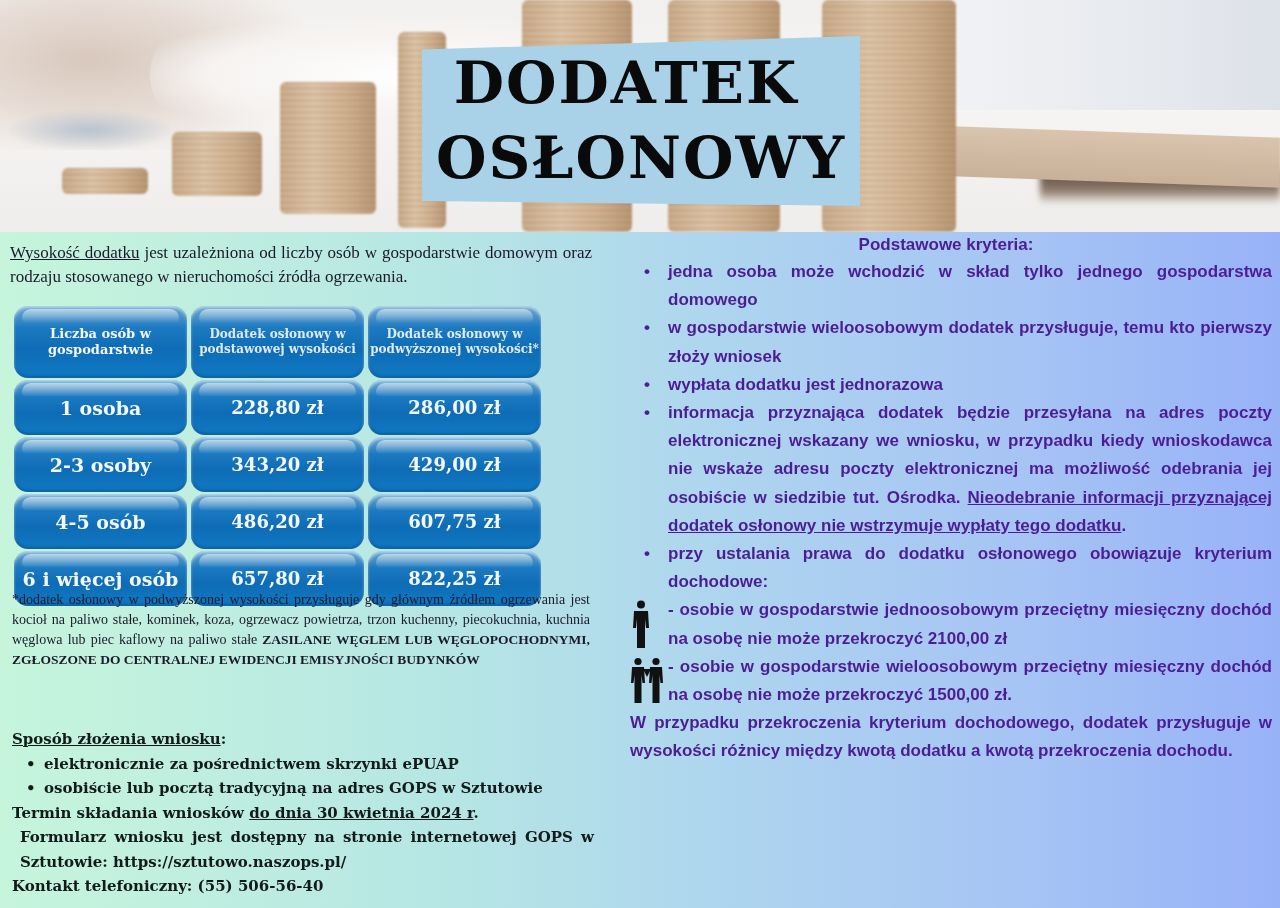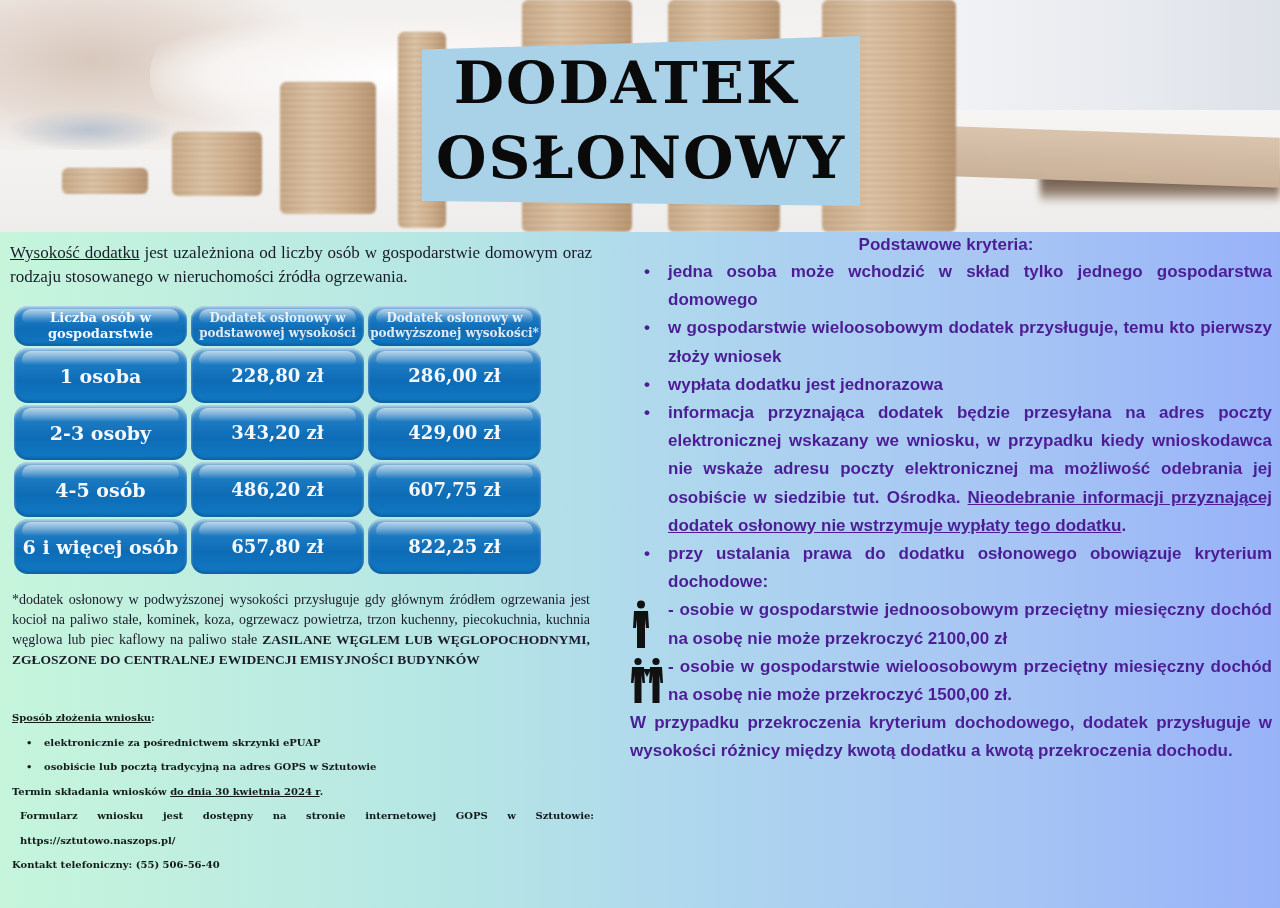--- a/index.html
+++ b/index.html
@@ -93,37 +93,37 @@
       display: flex; align-items: center; justify-content: center; text-align: center;
       color: #f4f8fc;
       font-family: "DejaVu Serif", serif; font-weight: bold;
       position: relative;
     }
     .pill::before {
       content: ""; position: absolute; left: 8px; right: 8px; top: 3px; height: 14px;
       border-radius: 10px 10px 6px 6px;
       background: linear-gradient(180deg, rgba(255,255,255,0.55), rgba(255,255,255,0));
     }
-    .pill.head { font-size: 13px; line-height: 16px; height: 40px; }
+    .pill.head { font-size: 13px; line-height: 16px; height: 72px; }
     .pill.head.faint { color: #dfeaf4; font-size: 12px; line-height: 15px; }
     .pill.val { font-size: 18px; text-align: center; }
     .pill.row-label { font-size: 19px; }
 
     .footnote {
       position: absolute; left: 2px; top: 358px; width: 578px;
       font-family: "Liberation Serif", serif;
       font-size: 14px; line-height: 20px;
       text-align: justify; color: #1a1a2a;
     }
     .footnote b { font-family: "Liberation Serif", serif; font-weight: bold; font-size: 13.5px; }
 
     .howto {
-      position: absolute; left: 2px; top: 474px; width: 582px;
+      position: absolute; left: 2px; top: 495px; width: 582px;
       font-family: "DejaVu Serif", serif; font-weight: bold;
-      font-size: 10px; line-height: 24.5px; color: #131a1a;
+      font-size: 15px; line-height: 24.5px; color: #131a1a;
     }
     .howto ul { list-style: none; padding-left: 14px; }
     .howto li { position: relative; padding-left: 18px; }
     .howto li::before { content: "•"; position: absolute; left: 0; top: 0; }
     .howto .justify { text-align: justify; margin-left: 8px; }
 
     
     .right {
       position: absolute; left: 630px; top: 232px; width: 642px;
       font-family: Liberation Sans, sans-serif; font-weight: bold;

